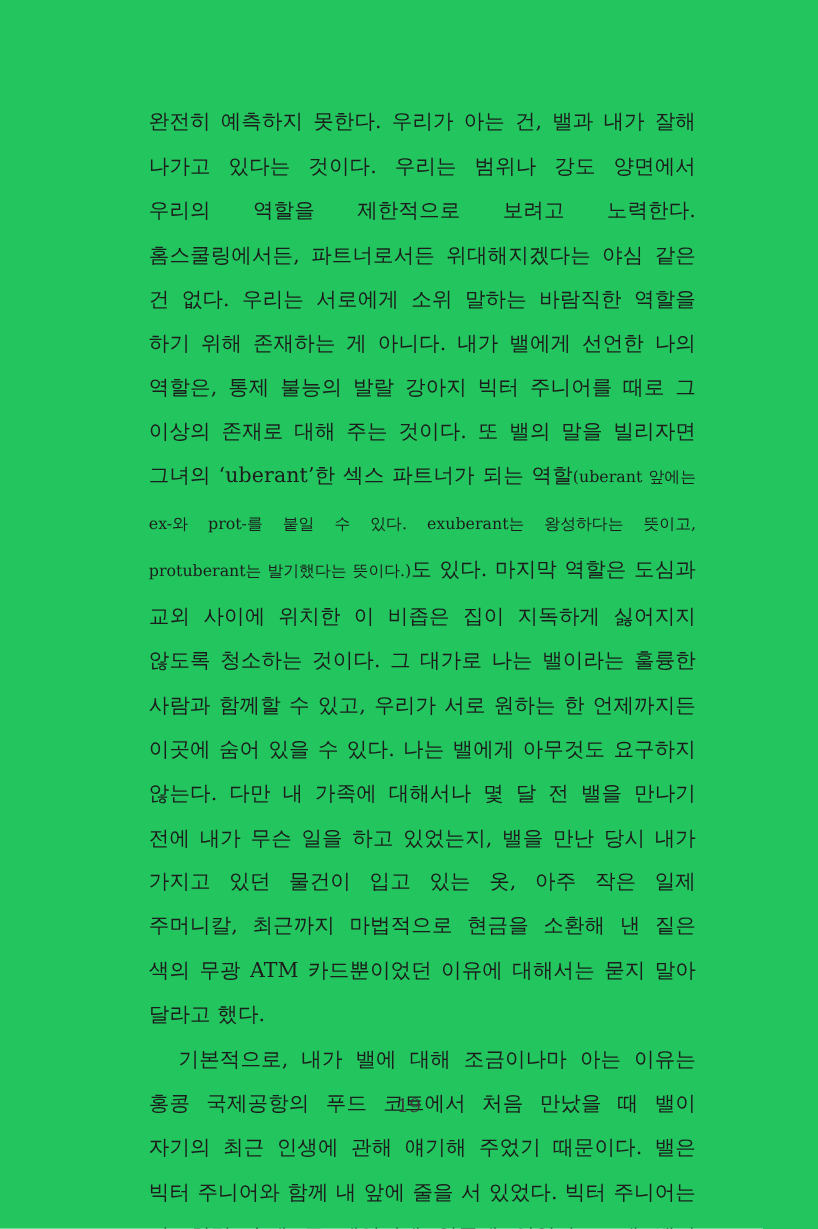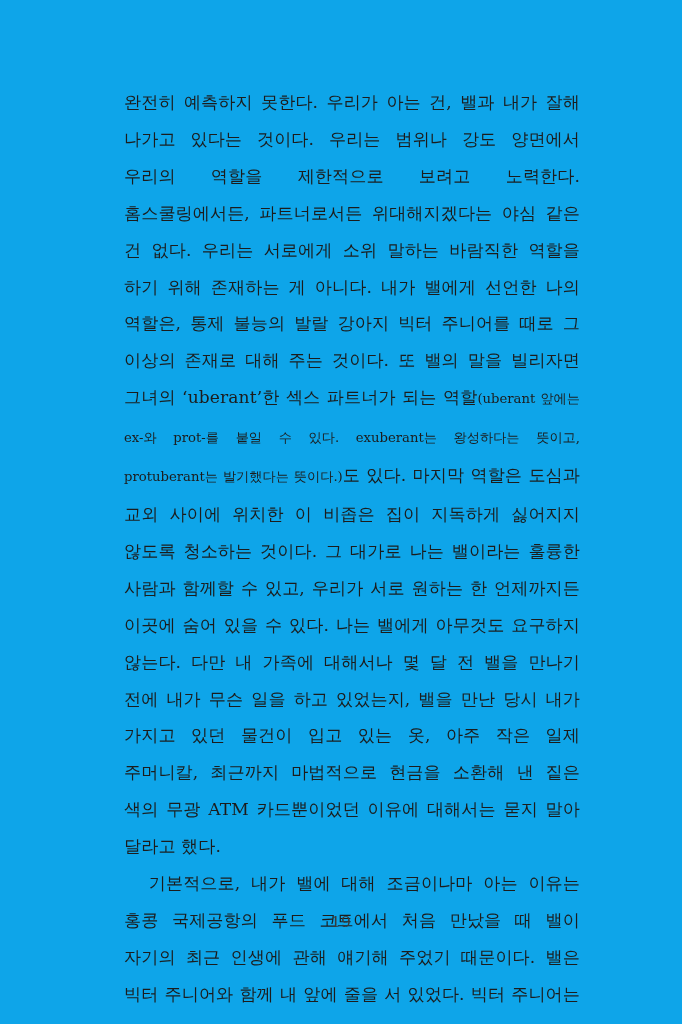--- a/index.html
+++ b/index.html
@@ -51,21 +51,21 @@
     text-align: center;
     font-family: "DejaVu Serif", "Liberation Serif", serif;
     font-size: 15.5px;
     color: #3a3a3a;
     letter-spacing: 0.4px;
   }
 </style>
 </head>
 <body>
 
-<div class="page" style="background: #0ea5e9; color: rgb(28, 28, 28);">
+<div class="page" style="background: #22c55e; color: rgb(28, 28, 28);">
 
   <div class="text-block">
       <p class="para"><span>완전히 예측하지 못한다. 우리가 아는 건, 밸과 내가 잘해 나가고 있다는 것이다. 우리는 범위나 강도 양면에서 우리의 역할을 제한적으로 보려고 노력한다. 홈스쿨링에서든, 파트너로서든 위대해지겠다는 야심 같은 건 없다. 우리는 서로에게 소위 말하는 바람직한 역할을 하기 위해 존재하는 게 아니다. 내가 밸에게 선언한 나의 역할은, 통제 불능의 발랄 강아지 빅터 주니어를 때로 그 이상의 존재로 대해 주는 것이다. 또 밸의 말을 빌리자면 그녀의 ‘uberant’한 섹스 파트너가 되는 역할</span><span class="gloss">(uberant 앞에는 ex-와 prot-를 붙일 수 있다. exuberant는 왕성하다는 뜻이고, protuberant는 발기했다는 뜻이다.)</span><span>도 있다. 마지막 역할은 도심과 교외 사이에 위치한 이 비좁은 집이 지독하게 싫어지지 않도록 청소하는 것이다. 그 대가로 나는 밸이라는 훌륭한 사람과 함께할 수 있고, 우리가 서로 원하는 한 언제까지든 이곳에 숨어 있을 수 있다. 나는 밸에게 아무것도 요구하지 않는다. 다만 내 가족에 대해서나 몇 달 전 밸을 만나기 전에 내가 무슨 일을 하고 있었는지, 밸을 만난 당시 내가 가지고 있던 물건이 입고 있는 옷, 아주 작은 일제 주머니칼, 최근까지 마법적으로 현금을 소환해 낸 짙은 색의 무광 ATM 카드뿐이었던 이유에 대해서는 묻지 말아 달라고 했다.</span></p>
       <p class="para indent"><span>기본적으로, 내가 밸에 대해 조금이나마 아는 이유는 홍콩 국제공항의 푸드 코트에서 처음 만났을 때 밸이 자기의 최근 인생에 관해 얘기해 주었기 때문이다. 밸은 빅터 주니어와 함께 내 앞에 줄을 서 있었다. 빅터 주니어는 평소처럼 손에 든 게임기에 열중해 있었다. 그때 밸의 신용카드 승인이 거절됐다. 그녀에게는 현금이 없었다. 빅터 주니어는 심한 허기에 울부짖기 시작했다. 지금의 나는 녀석의 허</span></p>
     </div>
 
   <div class="page-number">19</div>
 
 </div>
 

